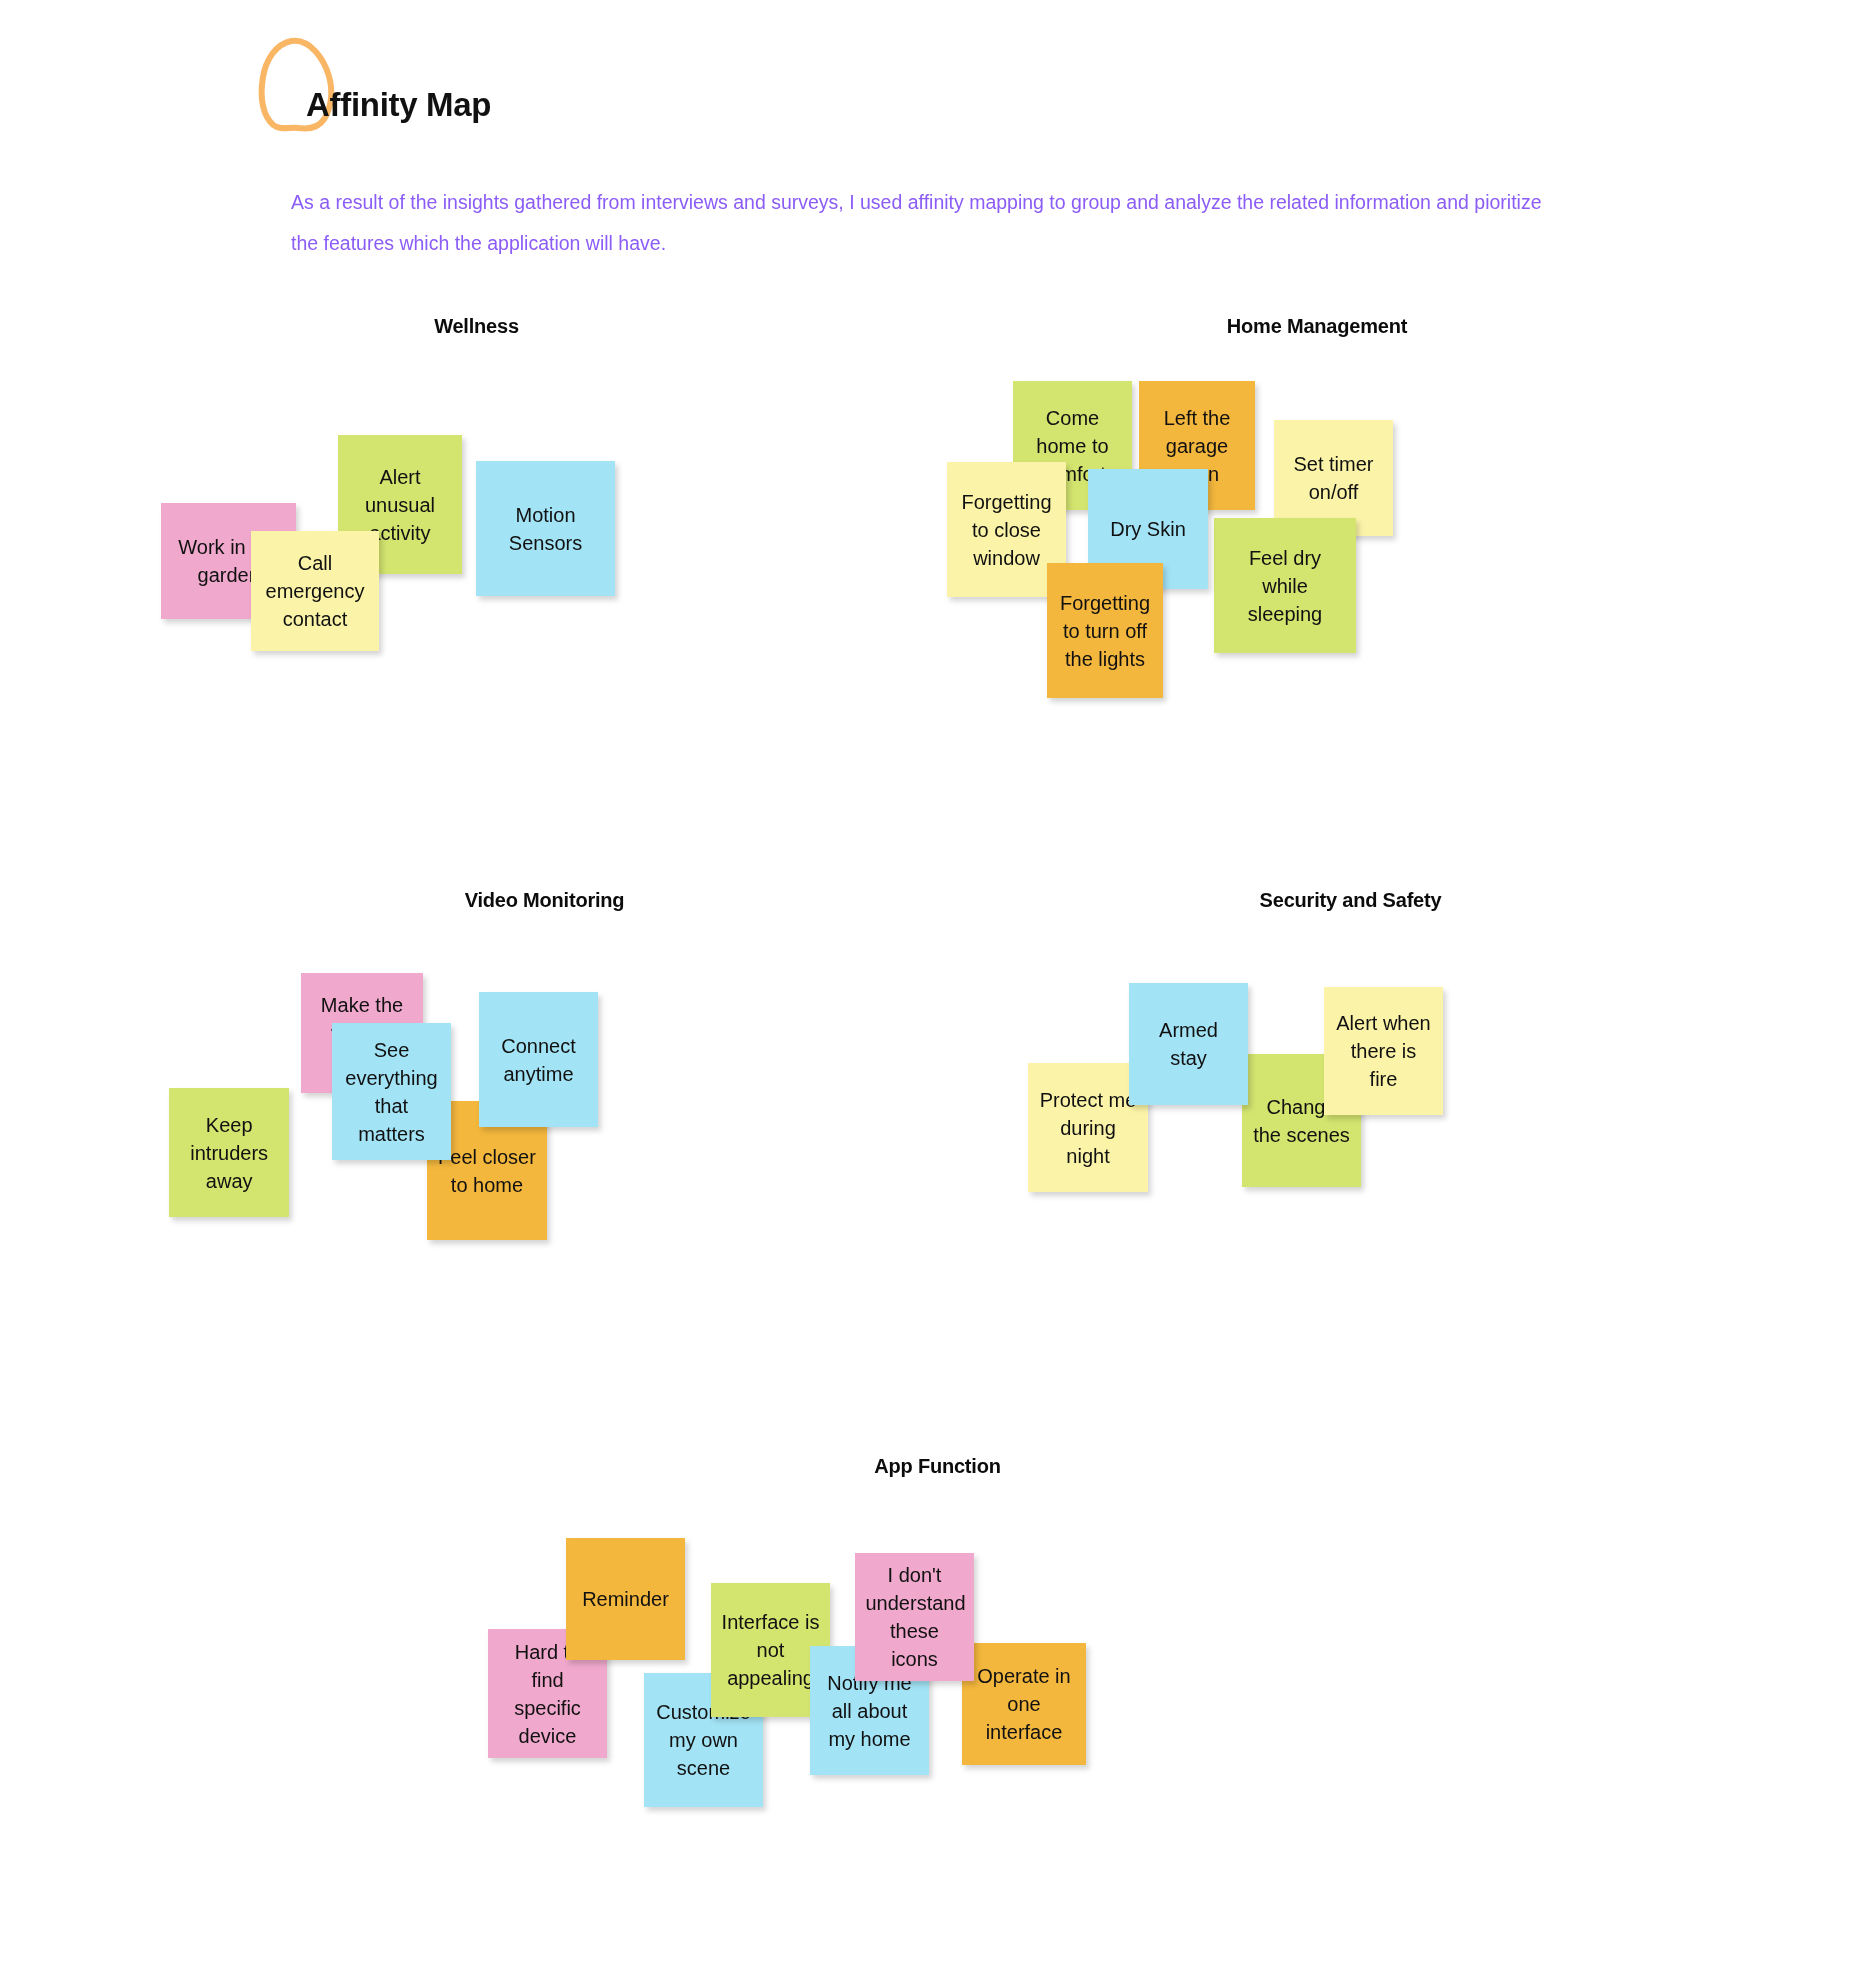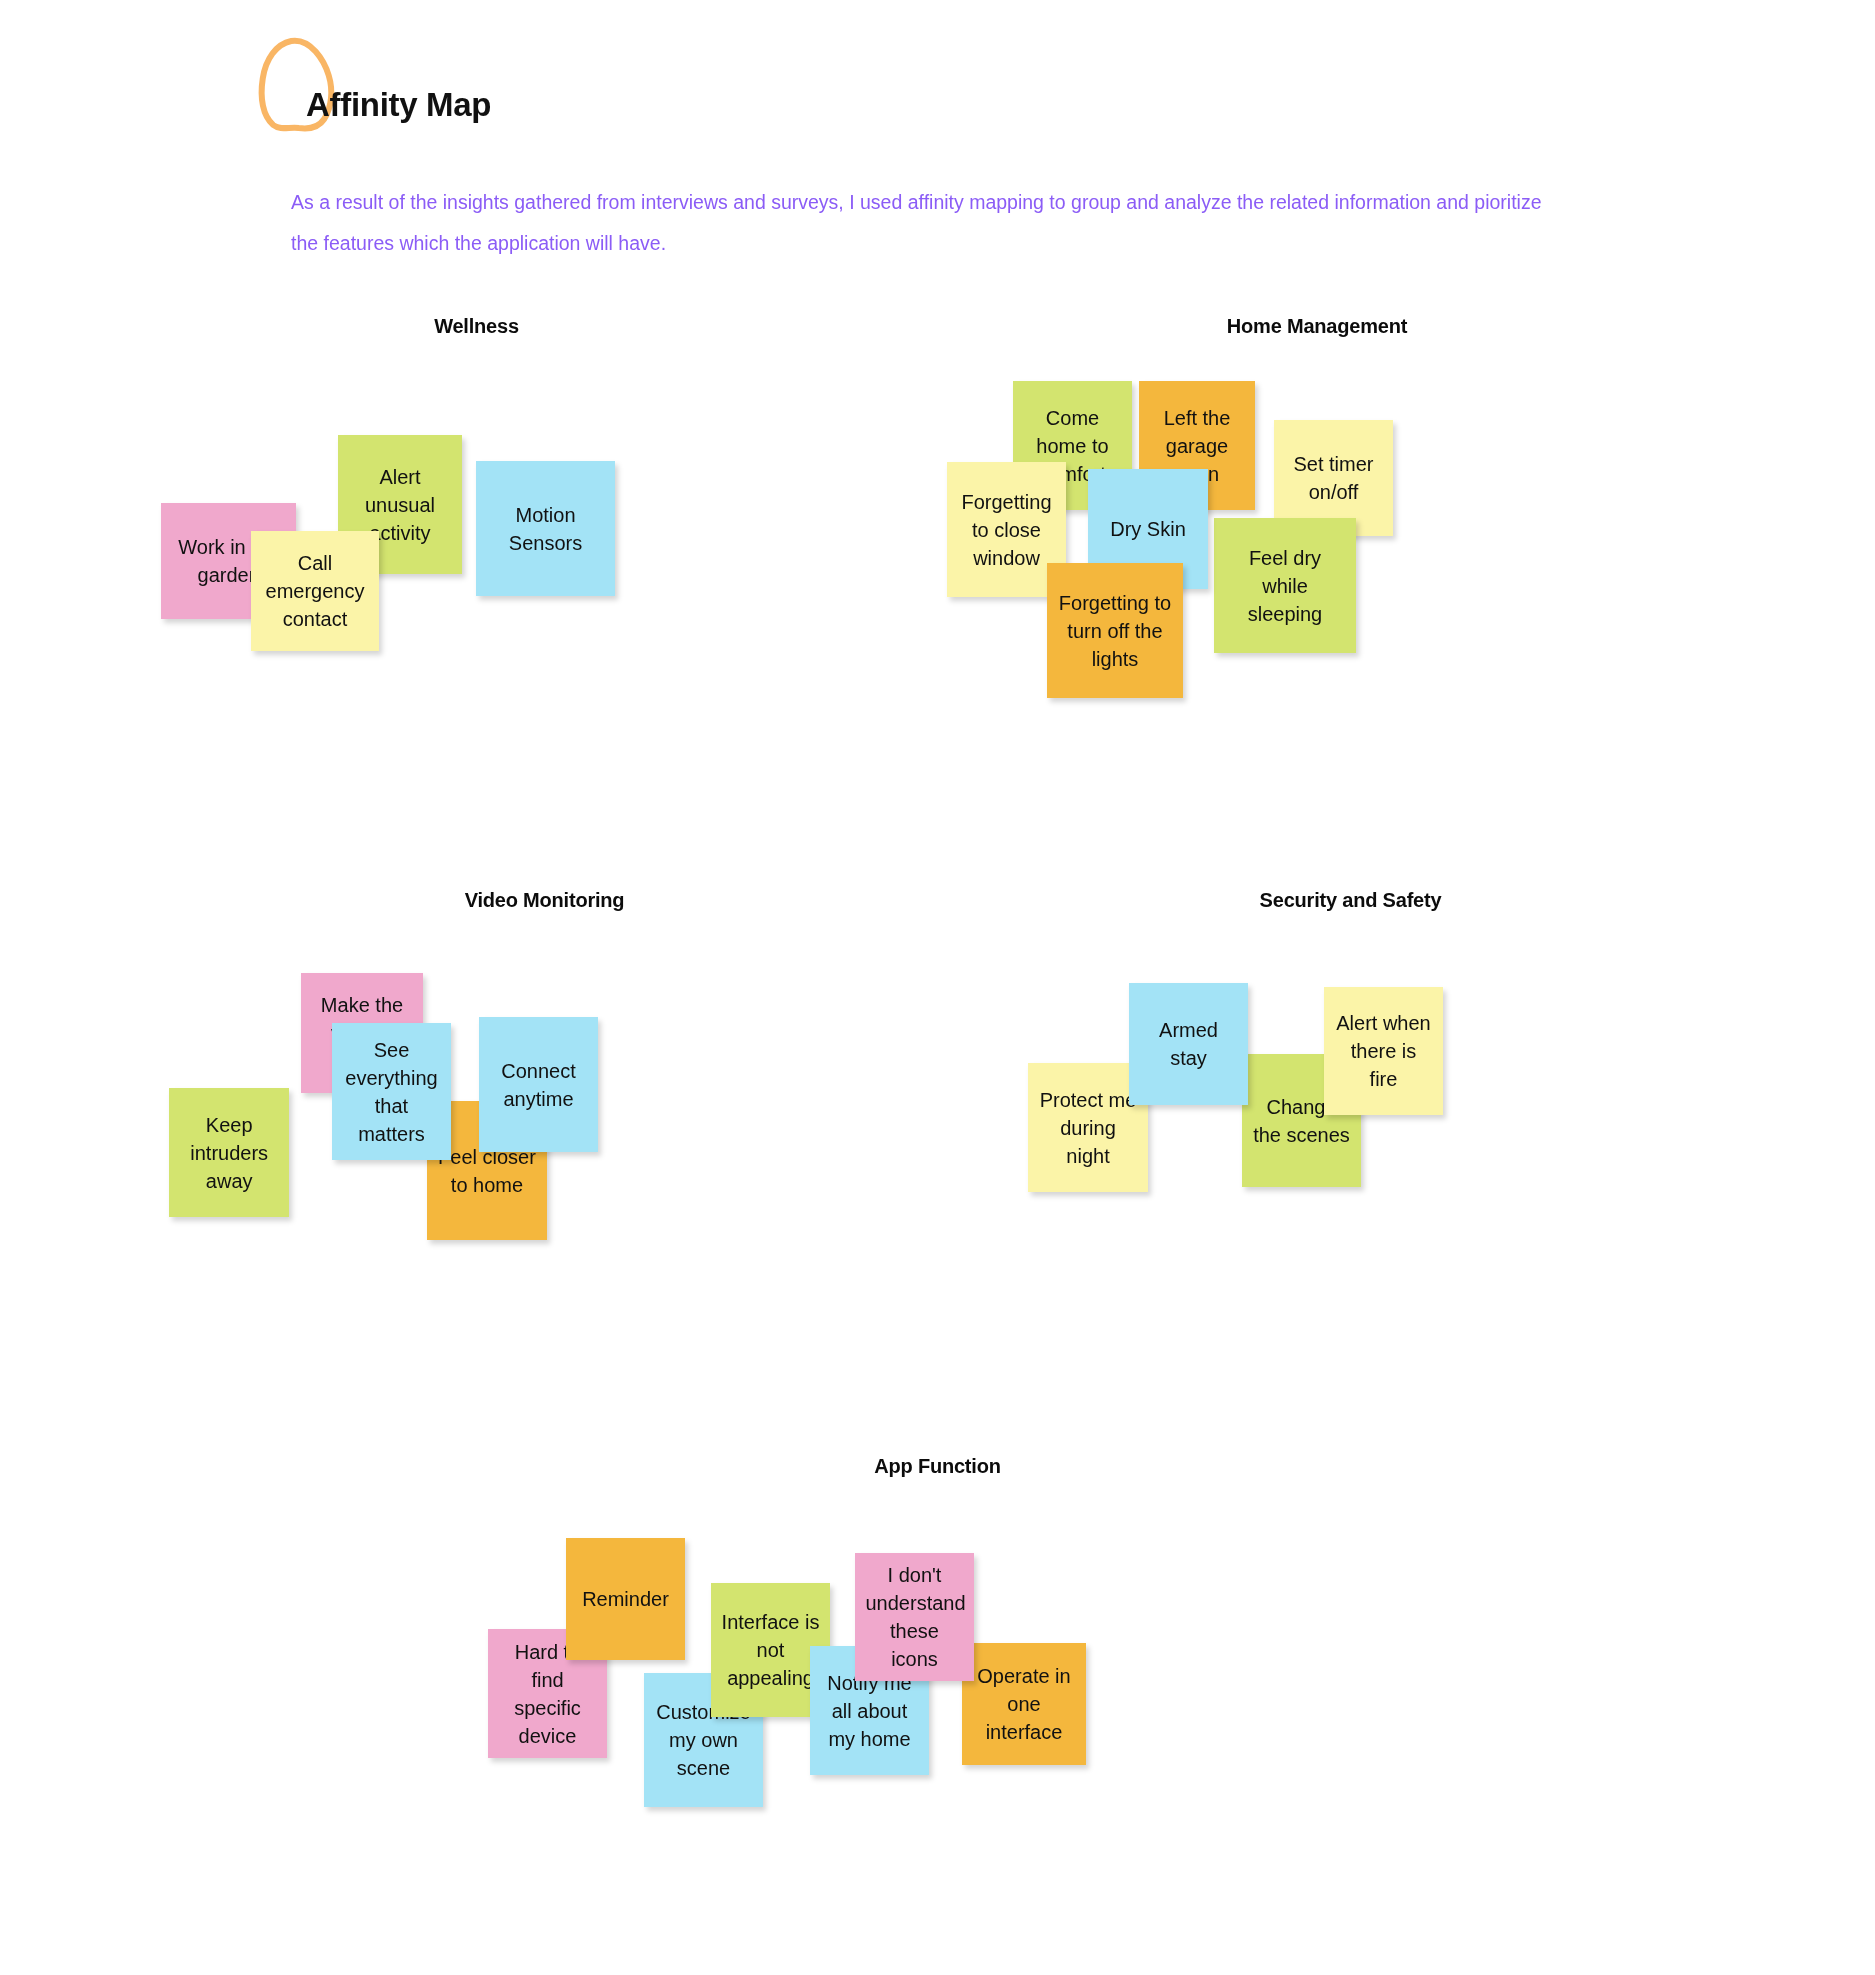--- a/index.html
+++ b/index.html
@@ -149,42 +149,42 @@
       </div>
       <div class="note c-yellow" style="left:336px; top:105px; width:119px; height:116px; z-index:1;">
         <span>Set timer on/off</span>
       </div>
       <div class="note c-yellow" style="left:9px; top:147px; width:119px; height:135px; z-index:3;">
         <span>Forgetting to close window</span>
       </div>
       <div class="note c-blue" style="left:150px; top:154px; width:120px; height:120px; z-index:4;">
         <span>Dry Skin</span>
       </div>
-      <div class="note c-orange" style="left:109px; top:248px; width:136px; height:135px; z-index:5;align-items:center;">
+      <div class="note c-orange" style="left:109px; top:248px; width:116px; height:135px; z-index:5;align-items:center;">
         <span>Forgetting to turn off the lights</span>
       </div>
       <div class="note c-green" style="left:276px; top:203px; width:142px; height:135px; z-index:3;">
         <span>Feel dry while sleeping</span>
       </div>
     </div>
   </div>
 
   <div class="group" style="left:173px; top:889px; width:743px; height:510px;">
     <div class="group-title">Video Monitoring</div>
     <div class="notes-area">
       <div class="note c-pink" style="left:128px; top:84px; width:122px; height:120px; z-index:3;">
         <span>Make the visitors visible</span>
       </div>
       <div class="note c-green" style="left:-3.8px; top:199px; width:120px; height:129px; z-index:2;">
         <span>Keep intruders away</span>
       </div>
       <div class="note c-blue" style="left:159px; top:134px; width:119px; height:137px; z-index:4;">
         <span>See everything that matters</span>
       </div>
-      <div class="note c-blue" style="left:306px; top:128px; width:119px; height:135px; z-index:3;">
+      <div class="note c-blue" style="left:306px; top:103px; width:119px; height:135px; z-index:3;">
         <span>Connect anytime</span>
       </div>
       <div class="note c-orange" style="left:254px; top:212px; width:120px; height:139px; z-index:2;">
         <span>Feel closer to home</span>
       </div>
     </div>
   </div>
 
   <div class="group" style="left:1013px; top:889px; width:675px; height:495px;">
     <div class="group-title">Security and Safety</div>

